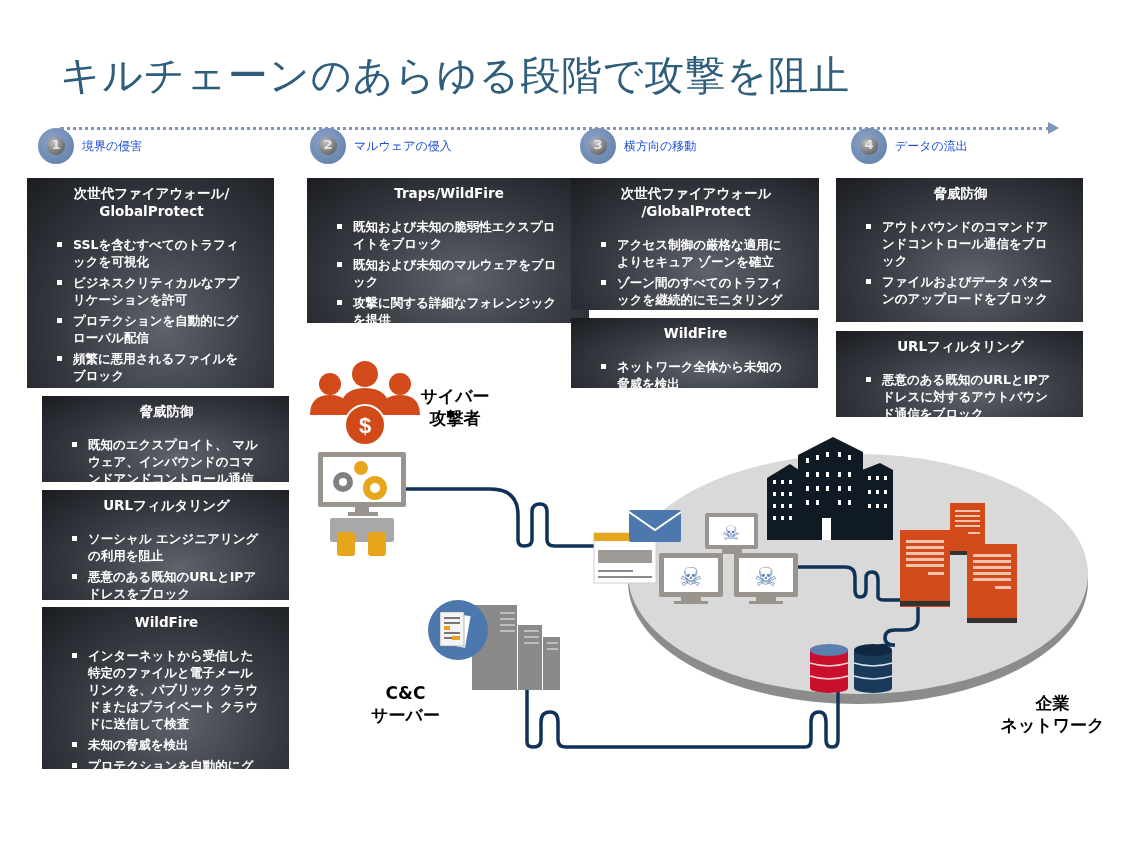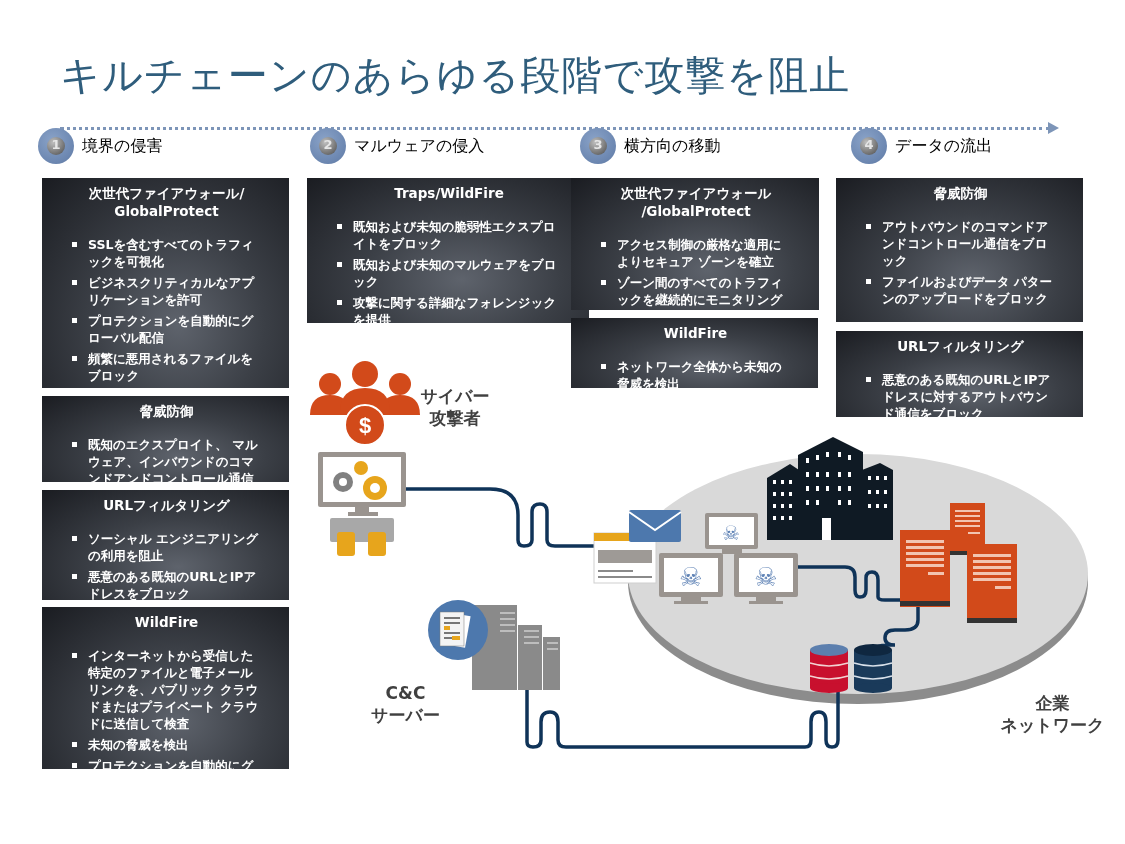--- a/index.html
+++ b/index.html
@@ -13,32 +13,32 @@
                border-top:6px solid transparent; border-bottom:6px solid transparent;
                border-left:11px solid #7d95b8; }
   .stage { position:absolute; top:126px; height:40px; display:flex; align-items:center; }
   .badge { width:36px; height:36px; border-radius:50%;
            background:radial-gradient(circle at 40% 35%, #8aa3c8, #6b86b0 70%, #5a739c);
            position:relative; margin-right:8px; }
   .badge::after { content:""; position:absolute; left:9px; top:9px; width:18px; height:18px;
                   border-radius:50%; background:radial-gradient(circle at 35% 30%, #bfbfbf, #4a4a4a); }
   .badge span { position:absolute; left:0; right:0; top:9px; text-align:center; color:#e6e6e6;
                 font-size:13px; font-weight:bold; z-index:2; }
-  .stage-label { font-size:16px; color:#000000; white-space:nowrap; }
+  .stage-label { font-size:12px; color:#1d4ed8; white-space:nowrap; }
 
   .card { position:absolute; color:#ffffff;
           background:radial-gradient(ellipse at 55% 70%, #5e636c 0%, #3b3f46 45%, #1a1c21 100%);
           box-sizing:border-box; padding:6px 10px 6px 12px; }
   .card-title { font-weight:bold; text-align:center; font-size:13.5px; line-height:18px; margin-bottom:3px; }
   .card ul { margin:16px; padding:0; list-style:none; }
   .card li { position:relative; padding-left:18px; font-size:12.5px; line-height:17px;
              font-weight:bold; margin-bottom:4px; }
   .card li::before { content:""; position:absolute; left:2px; top:6px; width:5px; height:5px; background:#ffffff; }
 
-  .lbl { position:absolute; font-size:17px; font-weight:bold; color:#404040; text-align:center; line-height:22px; }
+  .lbl { position:absolute; font-size:17px; font-weight:bold; color:#000000; text-align:center; line-height:22px; }
   svg.diagram { position:absolute; left:0; top:0; }
 </style>
 </head>
 <body>
 
 <div class="title">キルチェーンのあらゆる段階で攻撃を阻止</div>
 
 <div class="timeline"></div>
 <div class="arrowhead"></div>
 
@@ -60,21 +60,21 @@
     </div>
   <div class="stage-label">横方向の移動</div>
 </div>
 <div class="stage" style="left:851px;">
   <div class="badge">
       <span>4</span>
     </div>
   <div class="stage-label">データの流出</div>
 </div>
 
-<div class="card" style="left:42px; top:178px; width:247px; height:210px;">
+<div class="card" style="left:27px; top:178px; width:247px; height:210px;">
   <div class="card-title">
     <div>次世代ファイアウォール/</div>
     <div>GlobalProtect</div>
   </div>
   <ul>
     <li>SSLを含むすべてのトラフィックを可視化</li>
     <li>ビジネスクリティカルなアプリケーションを許可</li>
     <li>プロテクションを自動的にグローバル配信</li>
     <li>頻繁に悪用されるファイルをブロック</li>
   </ul>

